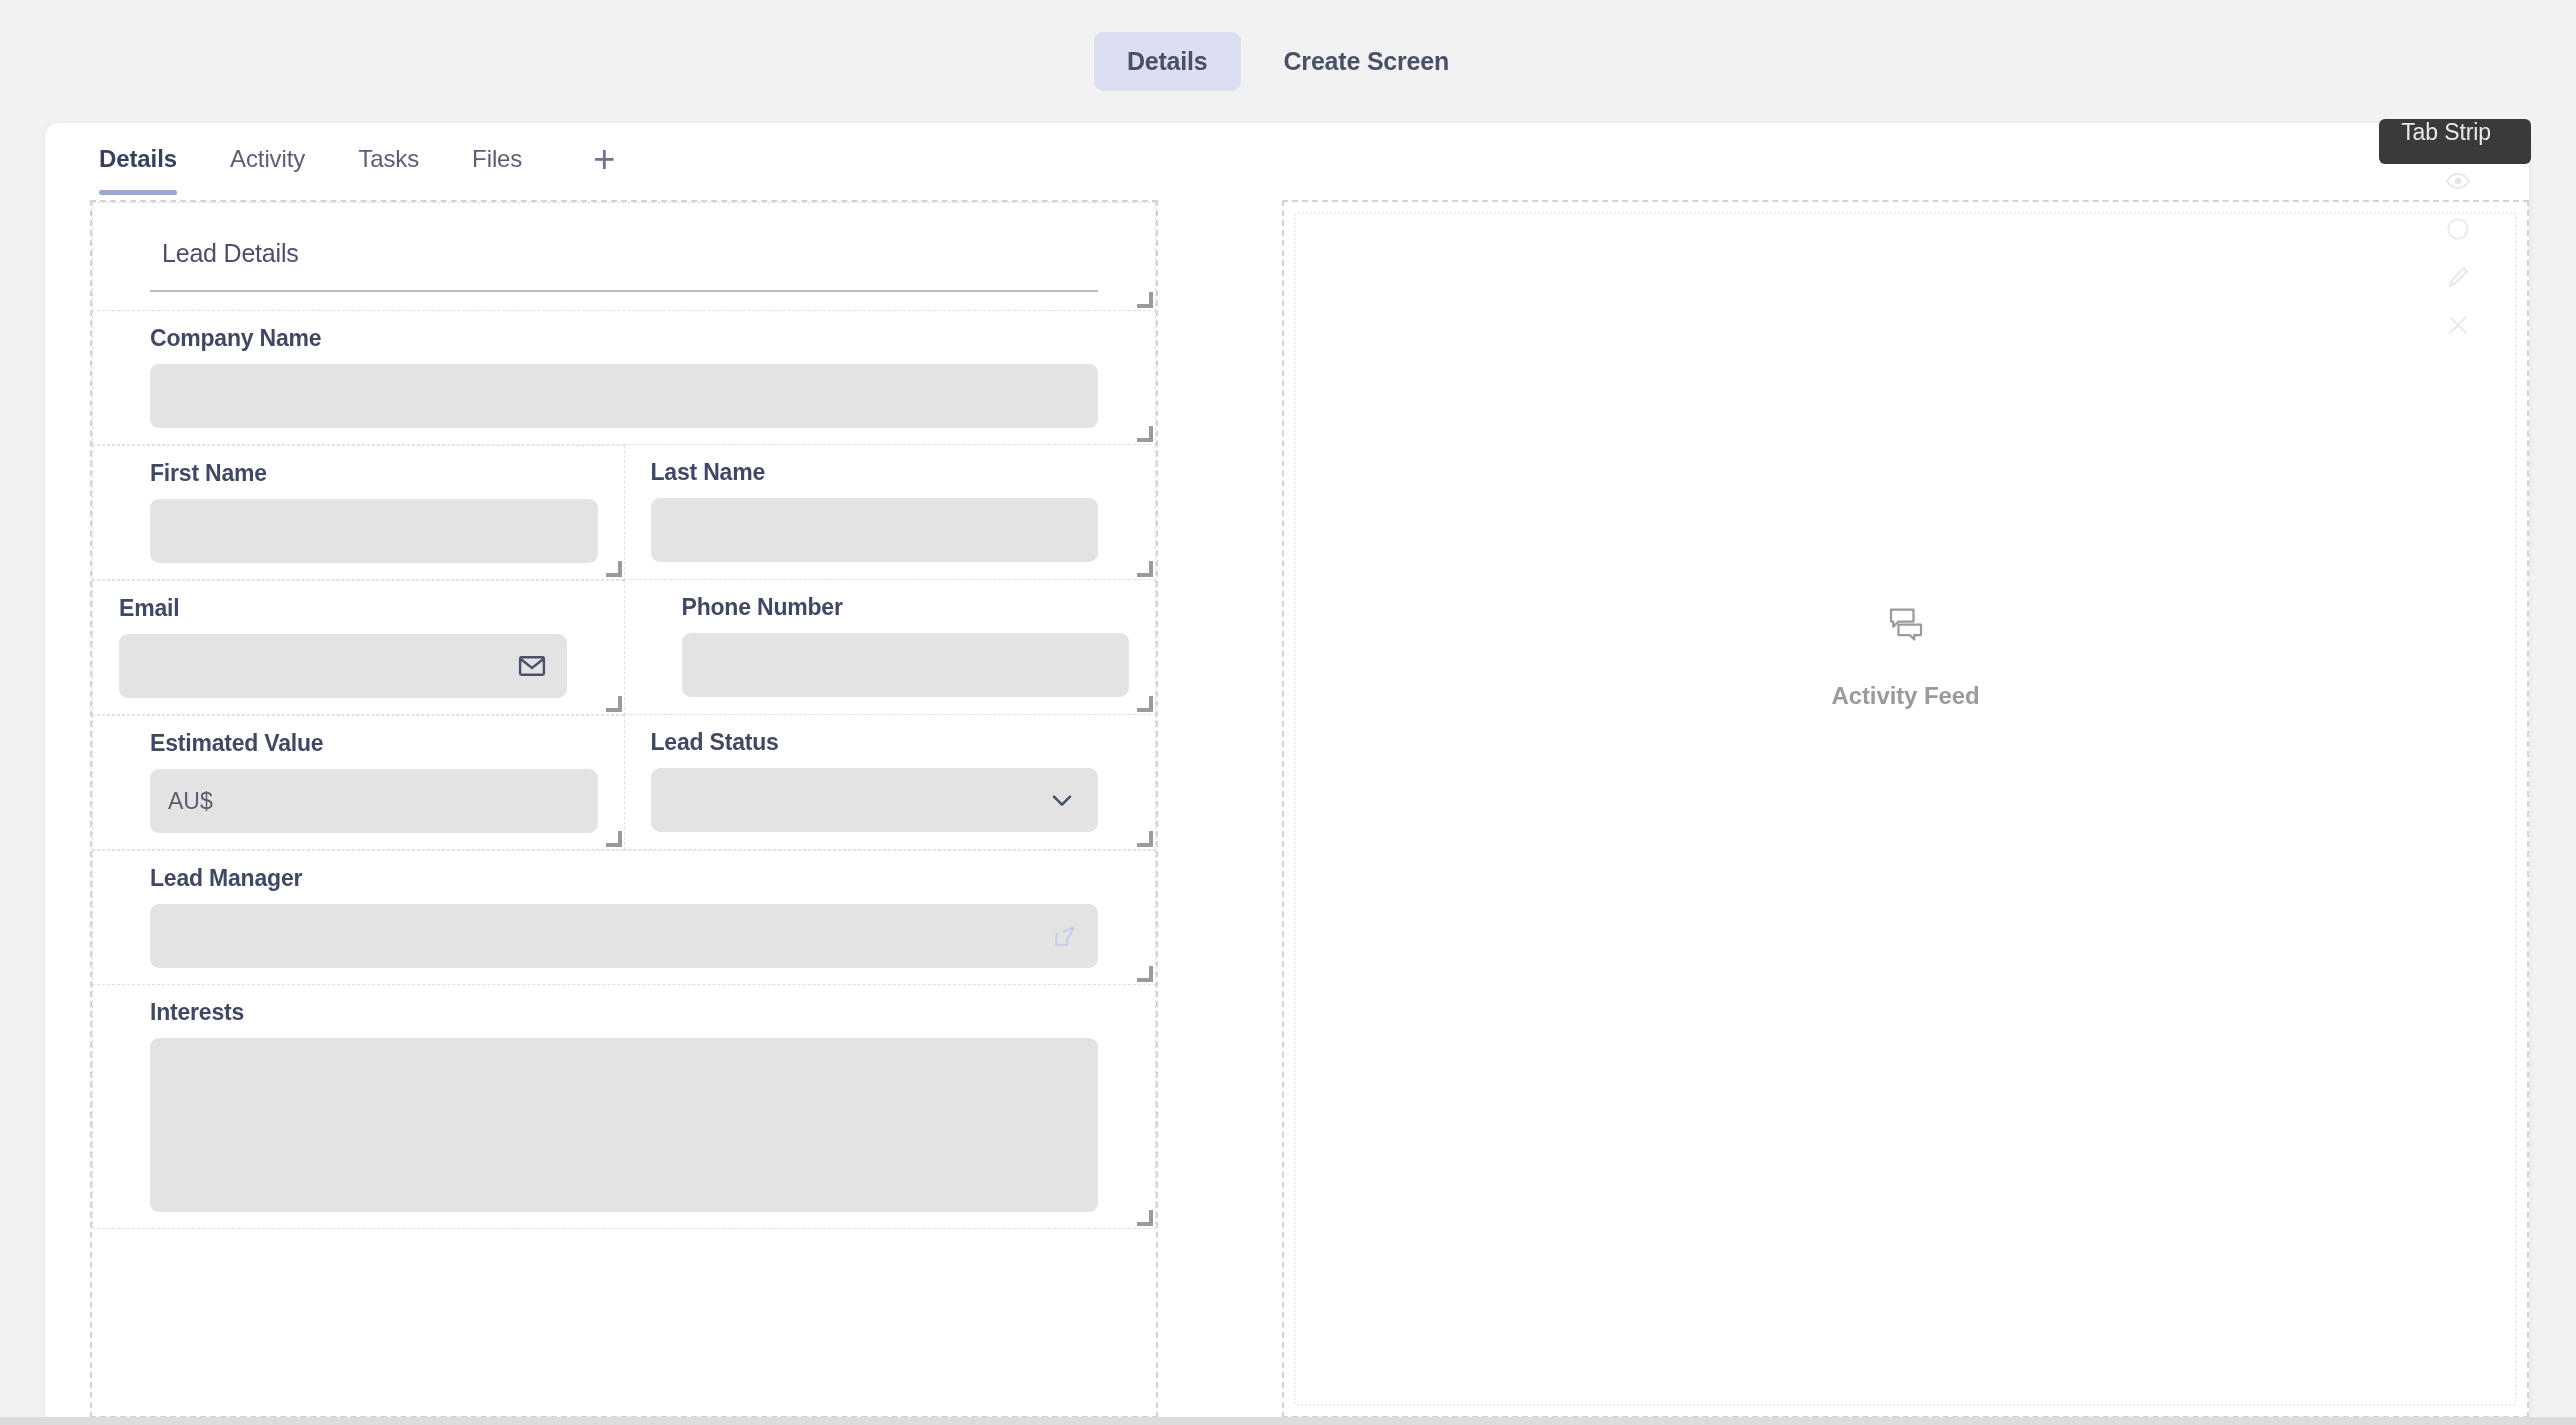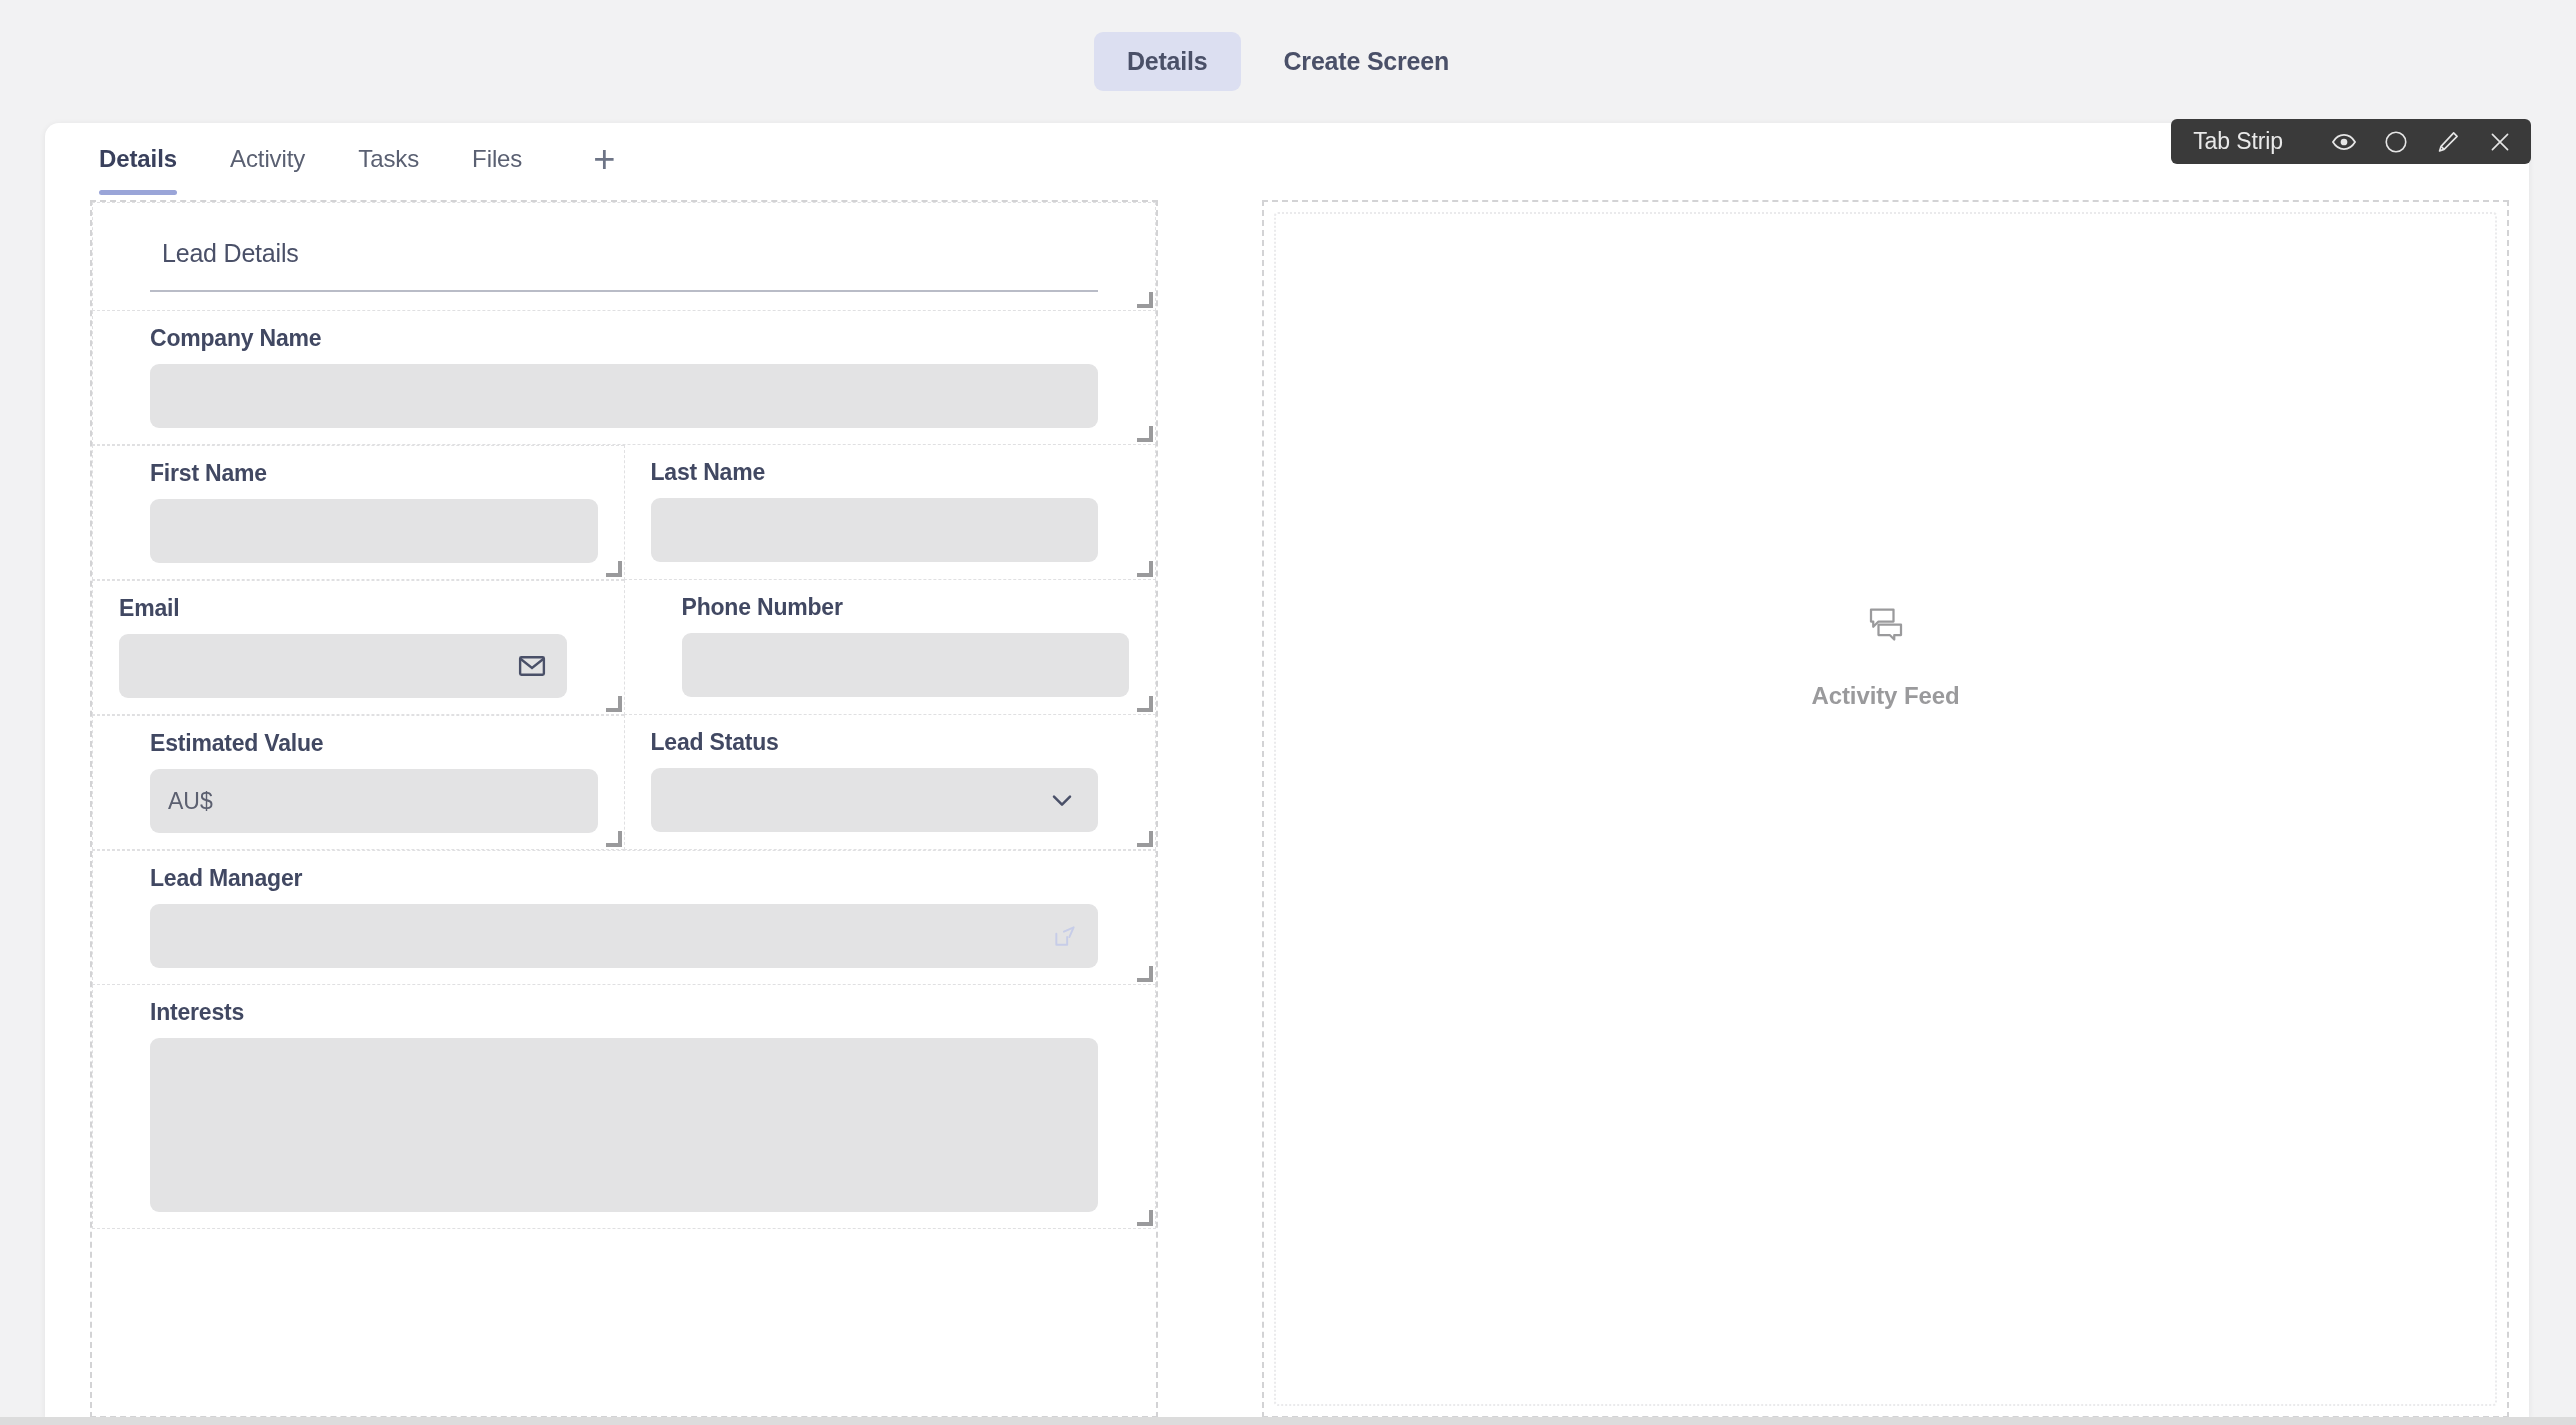--- a/index.html
+++ b/index.html
@@ -108,22 +108,23 @@
     padding: 0 10px;
     margin-left: 8px;
     user-select: none;
   }
 
   
   .canvas {
     position: relative;
     display: flex;
     padding: 0 0 0 45px;
-    gap: 104px;
+    gap: 82px;
     height: 1218px;
+    justify-content: space-between;
   }
 
   .zone {
     border: 2px dashed #d3d3d5;
     background: #ffffff;
     position: relative;
   }
   .zone-left {
     width: 1068px;
     padding: 0;
@@ -229,20 +230,21 @@
     right: 45px;
     top: 119px;
     height: 45px;
     background: #3a3a3a;
     border-radius: 6px;
     display: flex;
     align-items: center;
     padding: 0 16px 0 22px;
     gap: 22px;
     z-index: 40;
+    flex-direction: column;
   }
   .toolbar-label {
     font-size: 23px;
     color: #e9e9e9;
     margin-right: 24px;
     letter-spacing: -0.1px;
     white-space: nowrap;
   }
   .toolbar-btn {
     display: flex;

